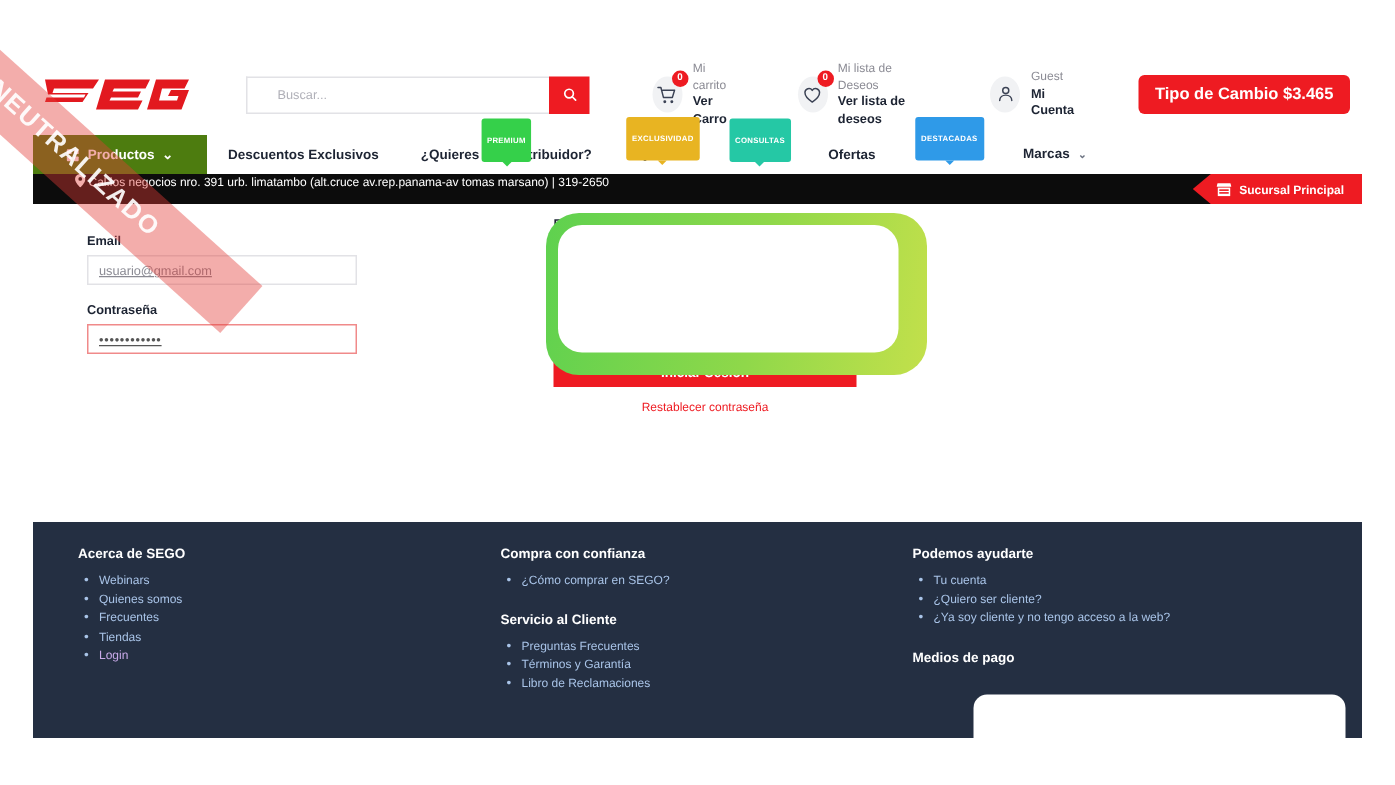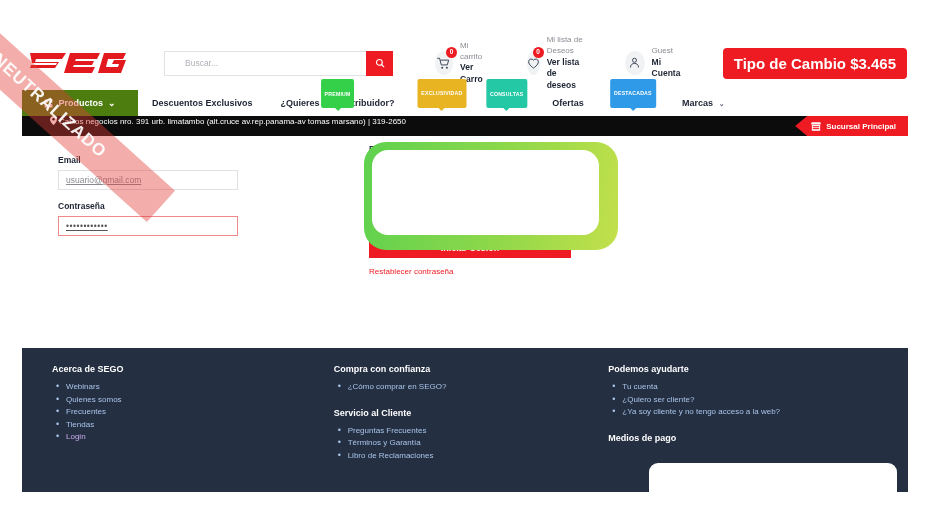--- a/index.html
+++ b/index.html
@@ -46,21 +46,21 @@
     border-radius:50%; background:#ee1b22; color:#fff; font-size:6.5px;
     font-weight:bold; display:flex; align-items:center; justify-content:center;
     padding:0 2px; line-height:1;
   }
   .hdr-lbl { line-height:1.35; }
   .hdr-lbl .t1 { font-size:8px; color:#8b8b94; display:block; }
   .hdr-lbl .t2 { font-size:8.5px; color:#1d2433; font-weight:bold; display:block; }
 
   .rate-btn {
     background:#ee1b22; color:#fff; border:none; border-radius:4px;
-    font-size:15px; font-weight:bold; padding:7px 11px; cursor:pointer;
+    font-size:11px; font-weight:bold; padding:7px 11px; cursor:pointer;
     font-family:"Liberation Sans", sans-serif; white-space:nowrap;
   }
 
   
   .navbar { position:relative; background:#fff; height:26px; display:flex; align-items:flex-end; }
   .nav-prod {
     background:#4d7c0f; color:#fff; height:26px; min-width:116px;
     display:flex; align-items:center; justify-content:center; gap:5px;
     font-size:9px; font-weight:bold; cursor:pointer; padding:0 14px;
   }
@@ -113,21 +113,21 @@
     font-size:8.5px; color:#8a8a93; padding:0 7px; outline:none;
     font-family:"Liberation Sans", sans-serif; margin-bottom:11px; display:block;text-decoration:underline;
   }
   .fld-input.focus { border:1px solid #f08a8a; color:#555; letter-spacing:.5px; }
   .login-btn {
     width:100%; height:21px; background:#ee1b22; color:#fff; border:none;
     font-size:9px; font-weight:bold; cursor:pointer; margin-top:1px;
     font-family:"Liberation Sans", sans-serif;
   }
   .reset-link {
-    display:block; text-align:left; font-size:8px; color:#ee1b22;
+    display:block; text-align:center; font-size:8px; color:#ee1b22;
     margin-top:9px; text-decoration:none; cursor:pointer;
   }
 
   
   .hl {
     position:absolute; left:342px; top:6px; width:254px; height:108px;
     background:linear-gradient(100deg,#5ed14f 0%,#8fd84a 55%,#c3e04b 100%);
     border-radius:22px; z-index:5;
   }
   .hl-inner {

